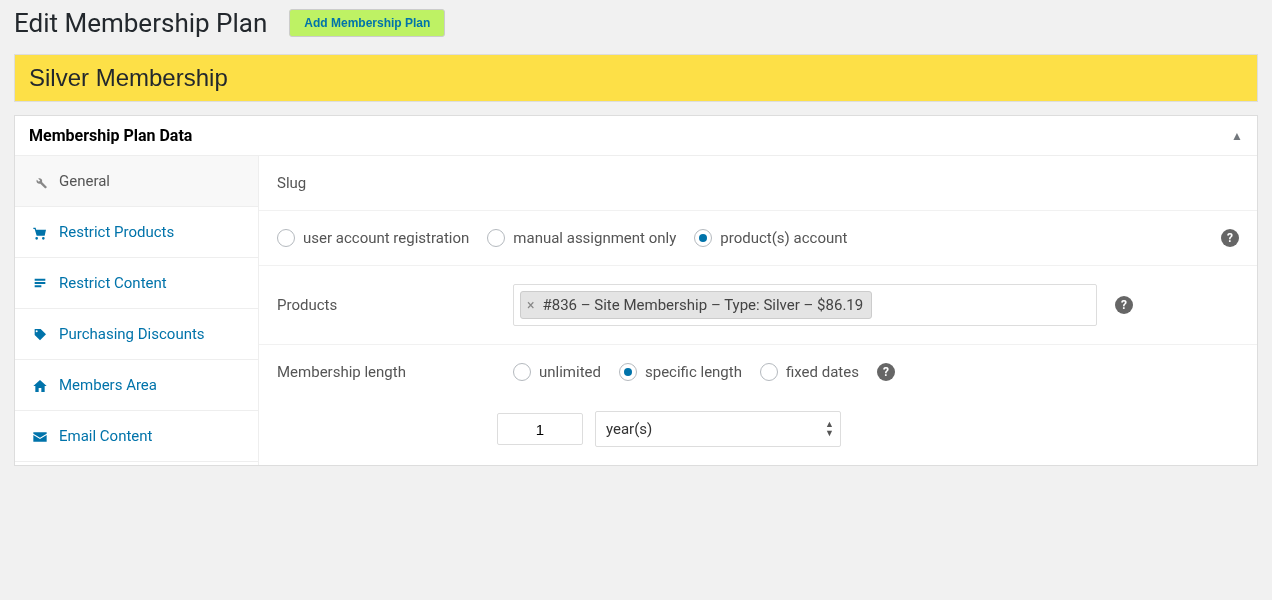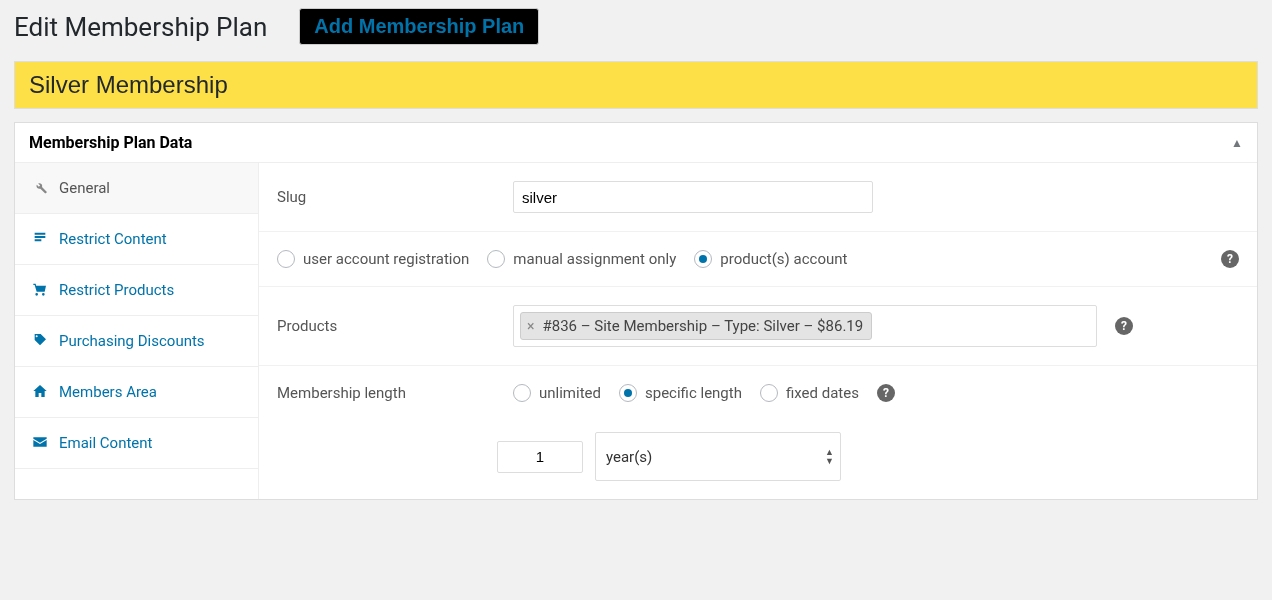--- a/index.html
+++ b/index.html
@@ -8,37 +8,37 @@
     padding: 8px 14px;
     background: #f1f1f1;
     font-family: -apple-system, BlinkMacSystemFont, "Segoe UI", Roboto, Helvetica, Arial, sans-serif;
     font-size: 14px;
     color: #333;
     width: 1272px;
   }
   .page-header {
     display: flex;
     align-items: center;
-    gap: 32px;
+    gap: 22px;
     margin: 0 0 16px 0;
   }
   .page-title {
     font-size: 26px;
     font-weight: 400;
     color: #23282d;
     margin: 0;
   }
   .btn-outline {
     display: inline-block;
     padding: 6px 14px;
     border: 1px solid #ccc;
     border-radius: 3px;
-    background: #000000;
+    background: #bef264;
     color: #0073aa;
-    font-size: 20px;
+    font-size: 12px;
     font-weight: 600;
     cursor: pointer;
   }
   .title-box {
     background: #fde047;
     border: 1px solid #ddd;
     padding: 9px 14px;
     margin-bottom: 13px;
   }
   .title-input {
@@ -79,21 +79,21 @@
   .side-tabs {
     width: 244px;
     flex: 0 0 244px;
     border-right: 1px solid #eee;
     padding: 0;
     display: flex;
     flex-direction: column;
   }
   .tab-item {
     display: flex;
-    align-items: flex-start;
+    align-items: flex-end;
     gap: 10px;
     padding: 16px 16px;
     border-bottom: 1px solid #eee;
     cursor: pointer;
     font-size: 15px;
     color: #0073aa;
   }
   .tab-item.active {
     background: #f8f8f8;
     color: #555;
@@ -204,21 +204,21 @@
     height: 32px;
     padding: 4px 8px;
     font-size: 15px;
     border: 1px solid #ddd;
     border-radius: 2px;
     text-align: center;
   }
   .select-box {
     position: relative;
     width: 246px;
-    height: 49px;
+    height: 36px;
     border: 1px solid #ddd;
     border-radius: 2px;
     display: flex;
     align-items: center;
     padding: 0 26px 0 10px;
     font-size: 15px;
     background: #fff;
     cursor: pointer;
   }
   .select-spinner {
@@ -267,33 +267,33 @@
           <svg width="16" height="16" viewBox="0 0 24 24" fill="#888">
               <path d="M22 19l-7-7c.6-1.5.3-3.3-.9-4.5-1.3-1.3-3.2-1.6-4.8-.8l3 3-2.1 2.1-3-3c-.8 1.6-.5 3.5.8 4.8 1.2 1.2 3 1.5 4.5.9l7 7c.3.3.8.3 1.1 0l1.4-1.4c.3-.3.3-.8 0-1.1z"></path>
             </svg>
         </span>
         <span>General</span>
       </div>
 
       <div class="tab-item">
         <span class="tab-icon">
           <svg width="16" height="16" viewBox="0 0 24 24" fill="#0073aa">
+              <path d="M7 18a2 2 0 100 4 2 2 0 000-4zm10 0a2 2 0 100 4 2 2 0 000-4zM7 16h12l2-9H6.2L5.5 4H2v2h2l3 10z"></path>
+            </svg>
+        </span>
+        <span>Restrict Products</span>
+      </div>
+
+      <div class="tab-item">
+        <span class="tab-icon">
+          <svg width="16" height="16" viewBox="0 0 24 24" fill="#0073aa">
               <path d="M4 4h16v3H4zM4 9h16v3H4zM4 14h10v3H4z"></path>
             </svg>
         </span>
         <span>Restrict Content</span>
-      </div>
-
-      <div class="tab-item">
-        <span class="tab-icon">
-          <svg width="16" height="16" viewBox="0 0 24 24" fill="#0073aa">
-              <path d="M7 18a2 2 0 100 4 2 2 0 000-4zm10 0a2 2 0 100 4 2 2 0 000-4zM7 16h12l2-9H6.2L5.5 4H2v2h2l3 10z"></path>
-            </svg>
-        </span>
-        <span>Restrict Products</span>
       </div>
 
       <div class="tab-item">
         <span class="tab-icon">
           <svg width="16" height="16" viewBox="0 0 24 24" fill="#0073aa">
               <path d="M21 11l-8-8H4v9l8 8 9-9zM7 8a1.5 1.5 0 110-3 1.5 1.5 0 010 3z"></path>
             </svg>
         </span>
         <span>Purchasing Discounts</span>
       </div>
@@ -315,23 +315,20 @@
         </span>
         <span>Email Content</span>
       </div>
 
     </div>
 
     <div class="form-area">
 
       <div class="form-row">
         <div class="form-label">Slug</div>
-        <div class="form-control-row">
-          <input type="text" class="text-input" value="silver" style="">
-        </div>
       </div>
 
       <div class="form-row">
         <div class="form-control-row">
           <label class="radio-option">
             <span class="radio-circle"></span>
             <span>user account registration</span>
           </label>
           <label class="radio-option">
             <span class="radio-circle"></span>

